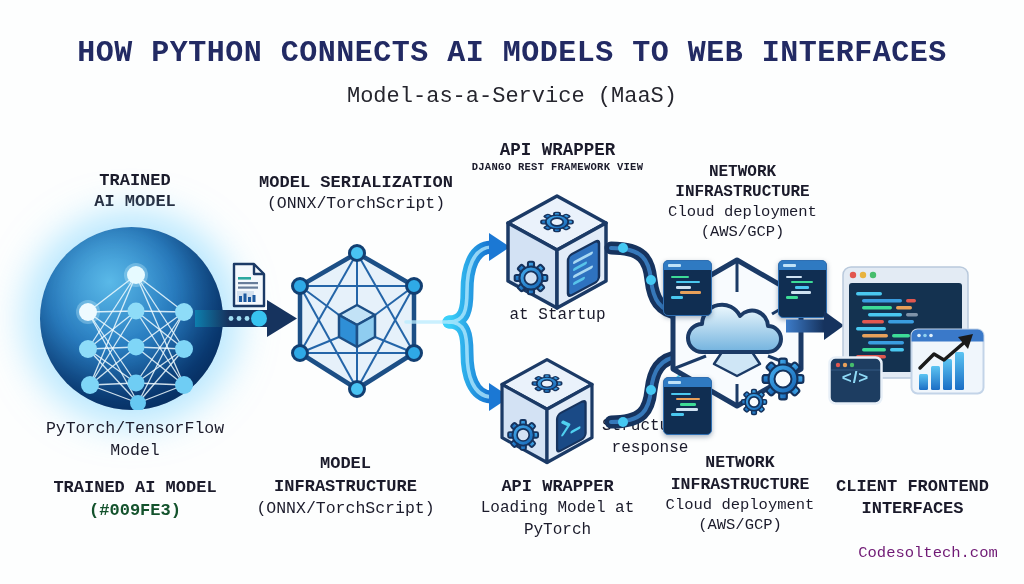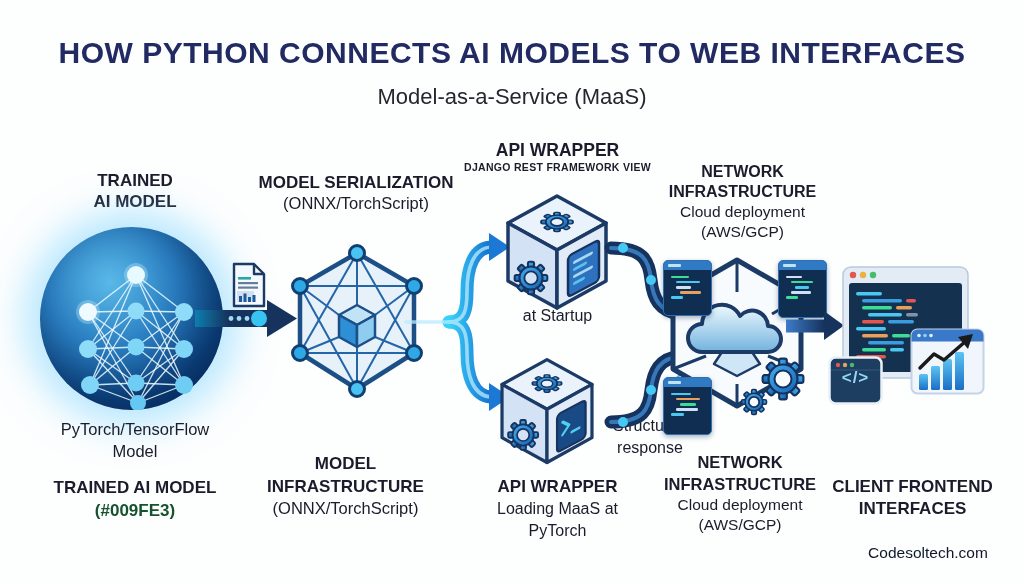--- a/index.html
+++ b/index.html
@@ -1,19 +1,19 @@
 <!DOCTYPE html>
 <html><head>
 <meta charset="utf-8">
 <style>
   html,body{margin:0;padding:0;background:#ffffff;}
   .canvas{position:relative;width:1024px;height:584px;background:#fdfefe;overflow:hidden;
           font-family:"Liberation Sans",sans-serif;color:#1b1b2b;}
   .abs{position:absolute;}
-  .lbl{position:absolute;text-align:center;}
+  .lbl{position:absolute;text-align:center;font-family:Liberation Mono, monospace;}
   .b{font-weight:700;}
   .title{width:1024px;top:36px;left:0;font-size:30px;font-weight:800;color:#222a63;letter-spacing:.5px;}
   .subtitle{width:1024px;top:84px;left:0;font-size:22px;color:#26262e;}
   .h17{font-size:17px;line-height:21px;text-align:center;}
   .h16{font-size:16px;line-height:21px;}
   .t16{font-size:16px;line-height:21.5px;}
   .t15{font-size:15.5px;line-height:20px;}
   .tiny{font-size:10.5px;letter-spacing:.3px;}
   .cyan{color:#14532d;}
   .sphere{position:absolute;left:40px;top:227px;width:183px;height:183px;border-radius:50%;
@@ -21,21 +21,21 @@
     box-shadow:0 0 36px 16px rgba(125,214,255,.55), inset -14px -20px 44px rgba(0,18,55,.45);}
   .code-panel{position:absolute;width:47px;height:54px;background:#102e52;border:1.5px solid #2f6fb2;
     border-radius:5px;box-shadow:0 2px 5px rgba(10,40,80,.35);}
   .cp-bar{height:9px;background:#2f7ac2;border-radius:3px 3px 0 0;display:flex;align-items:center;padding-left:4px;}
   .cp-chip{display:block;width:13px;height:2.5px;background:#bfe2f7;border-radius:1px;}
   .cp-body{padding:3px 3px 0 3px;}
   .cpl{display:block;height:2.6px;border-radius:1.3px;margin:2.6px 0;}
   .cg{background:#3ddc97;} .cc{background:#4ac8f0;} .cw{background:#cfe2f2;} .co{background:#e8a05a;}
   .code-glyph{position:absolute;left:828px;top:368px;width:55px;text-align:center;
     color:#8fd9f5;font-weight:700;font-size:17px;letter-spacing:1px;}
-  .watermark{left:838px;top:544px;width:180px;font-size:15.5px;color:#0f172a;}
+  .watermark{left:838px;top:544px;width:180px;font-size:15.5px;color:#701a75;}
 </style>
 </head>
 <body>
 
 <div class="canvas">
 
   <svg width="0" height="0" style="position:absolute">
     <defs>
       <linearGradient id="gradGear" x1="0" y1="0" x2="1" y2="1">
         <stop offset="0" stop-color="#45aeee"></stop>
@@ -264,21 +264,21 @@
     </g>
   </svg>
 
   <div class="lbl t16" style="left:595px;top:415px;width:110px;line-height:22px">
     <div>Structured</div>
     <div>response</div>
   </div>
 
   <div class="lbl" style="left:470px;top:476px;width:175px">
     <div class="b h17" style="line-height:22px">API WRAPPER</div>
-    <div class="t16">Loading MaaS at</div>
+    <div class="t16">Loading Model at</div>
     <div class="t16">PyTorch</div>
   </div>
 
   <svg class="abs" style="left:603px;top:228px" width="102" height="214" viewBox="0 0 102 214">
     <g fill="none" stroke="#16335e" stroke-width="13" stroke-linecap="round">
       <path d="M8,20 C40,20 46,32 48,52 C50,70 56,84 78,86"></path>
       <path d="M8,194 C40,194 46,182 48,162 C50,144 56,130 78,128"></path>
     </g>
     <g fill="none" stroke="#3a80c4" stroke-width="4" stroke-linecap="round" opacity=".9">
       <path d="M8,20 C40,20 46,32 48,52 C50,70 56,84 78,86"></path>

